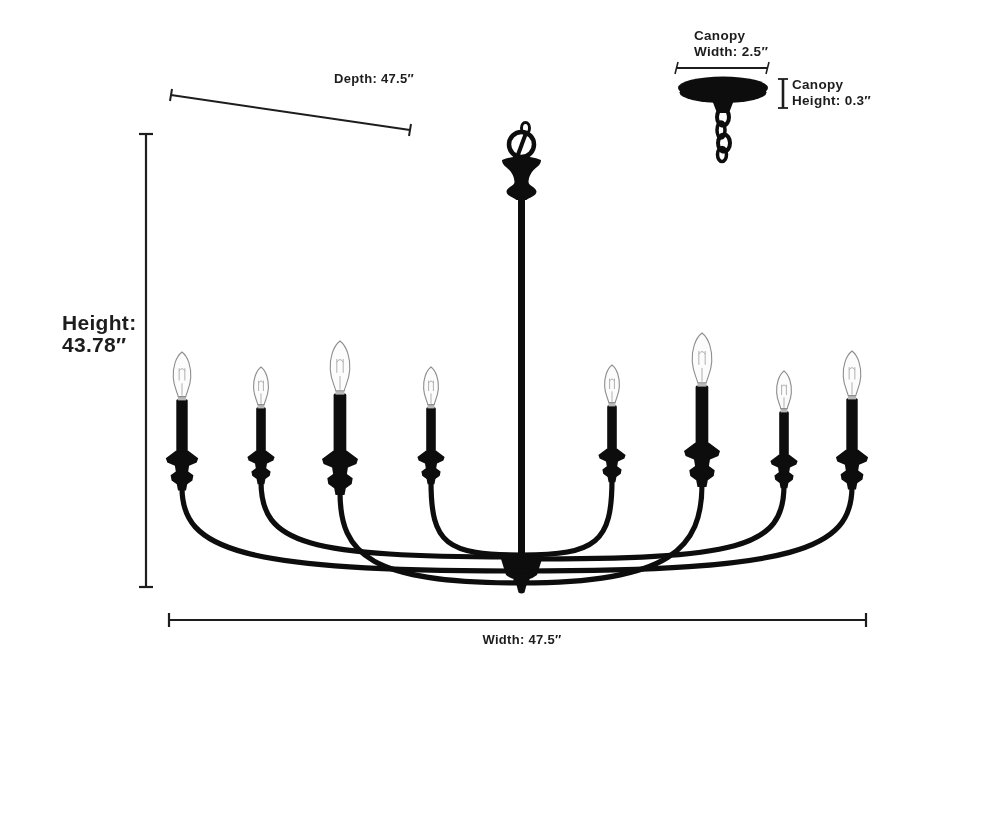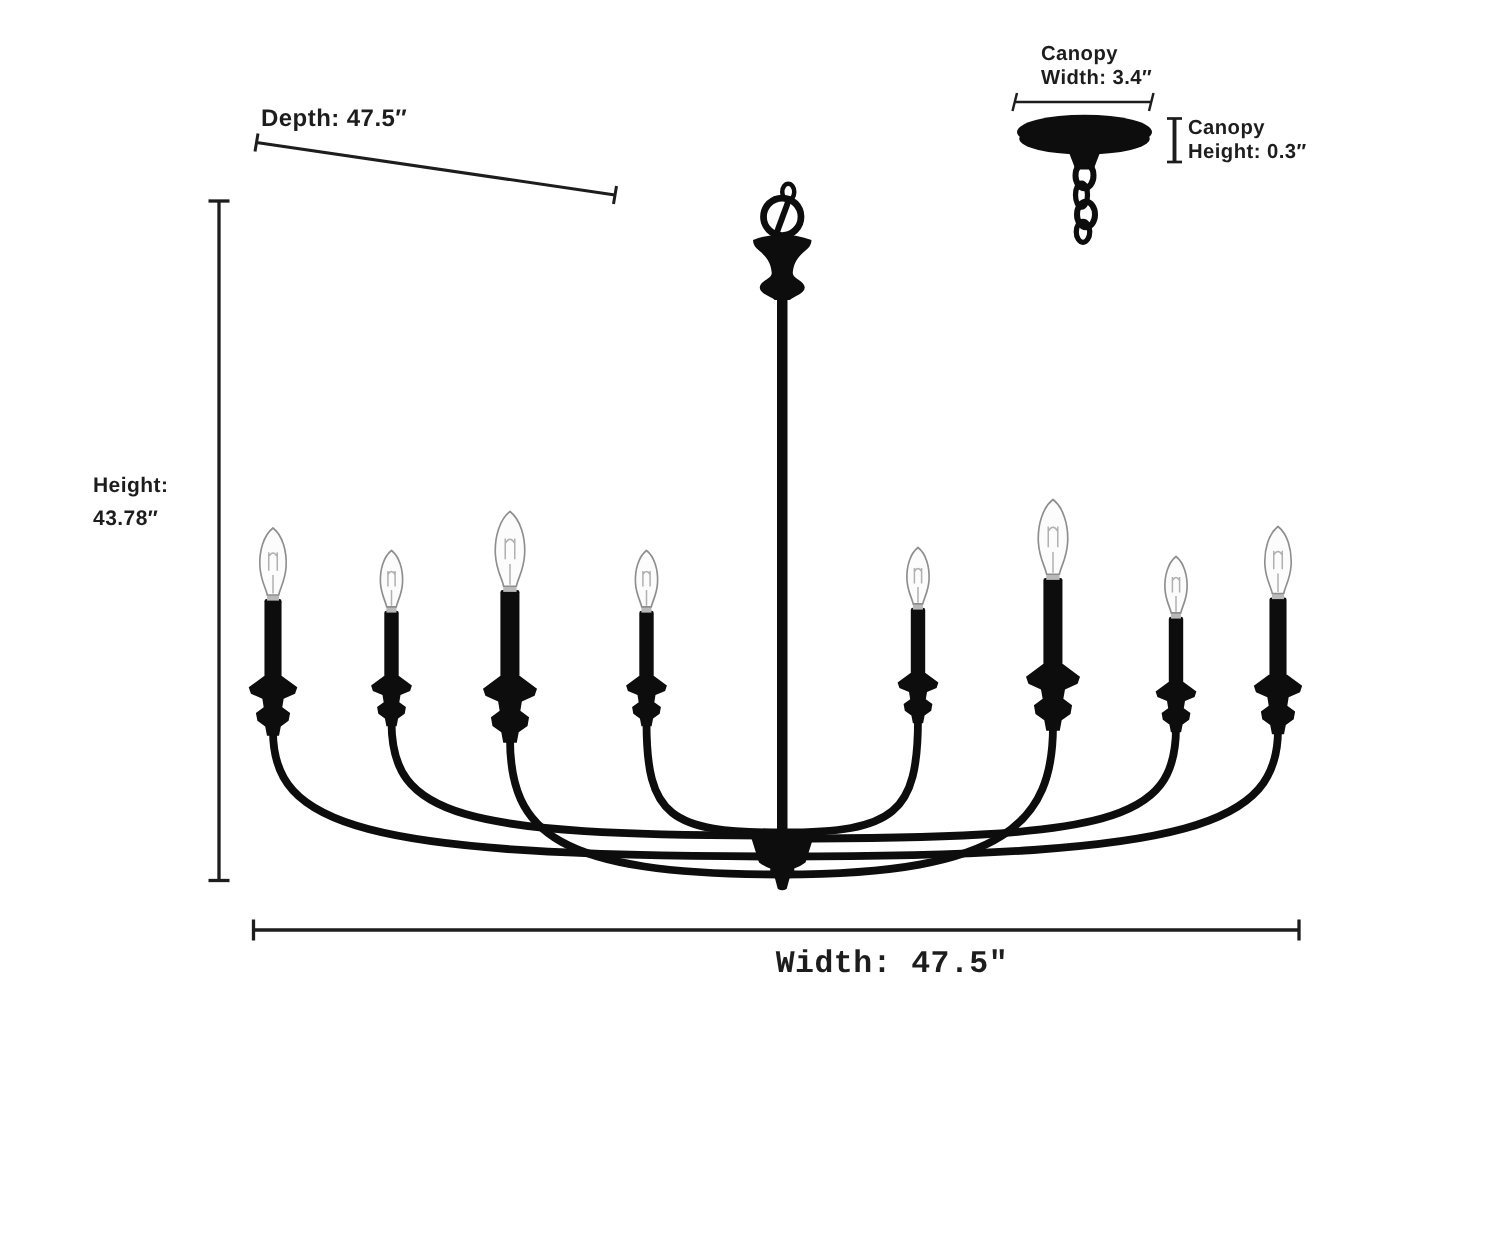--- a/index.html
+++ b/index.html
@@ -17,23 +17,23 @@
   }
   #drawing{position:absolute;left:0;top:0;}
   .label{
     position:absolute;
     color:var(--dim);
     font-weight:600;
     letter-spacing:0.3px;
     white-space:nowrap;
   }
   .label .line{display:block;}
-  .lbl-depth{left:174px;top:71px;width:240px;text-align:left;font-size:16px;}
-  .lbl-height{left:62px;top:312px;font-size:14px;line-height:22px;}
-  .lbl-width{left:372px;top:632px;width:300px;text-align:right;font-size:21px;font-family:Liberation Mono, monospace;}
+  .lbl-depth{left:174px;top:71px;width:240px;text-align:right;font-size:13px;}
+  .lbl-height{left:62px;top:312px;font-size:21px;line-height:22px;}
+  .lbl-width{left:372px;top:632px;width:300px;text-align:center;font-size:13px;}
   .lbl-canopy-w{left:694px;top:28px;font-size:13.5px;line-height:16px;}
   .lbl-canopy-h{left:792px;top:77px;font-size:13.5px;line-height:16px;}
   .dim{stroke:var(--dim);fill:none;}
   .fx-fill{fill:var(--fixture);}
   .fx-stroke{stroke:var(--fixture);fill:none;}
 </style>
 </head>
 <body>
 
 <div id="stage">
@@ -236,21 +236,21 @@
     <span class="line">Height:</span>
     <span class="line">43.78″</span>
   </div>
 
   <div class="label lbl-width">
     <span class="line">Width: 47.5″</span>
   </div>
 
   <div class="label lbl-canopy-w">
     <span class="line">Canopy</span>
-    <span class="line">Width: 3.4″</span>
+    <span class="line">Width: 2.5″</span>
   </div>
 
   <div class="label lbl-canopy-h">
     <span class="line">Canopy</span>
     <span class="line">Height: 0.3″</span>
   </div>
 
 </div>
 
 </body></html>

